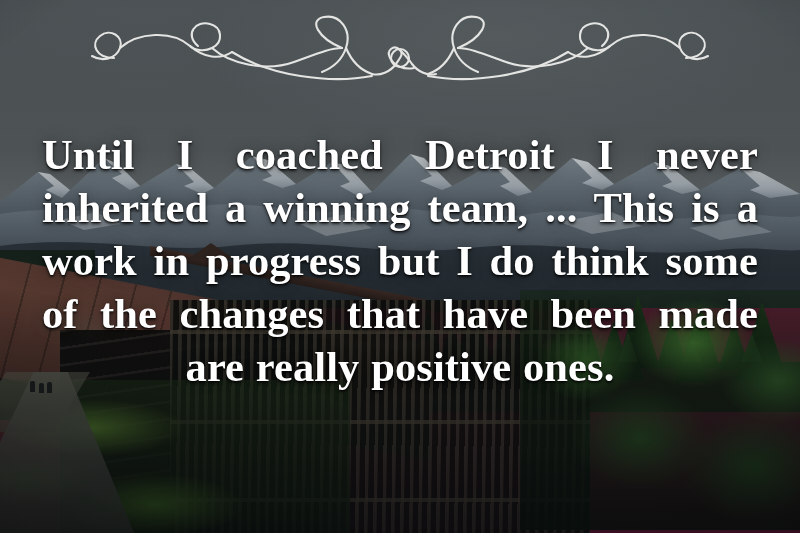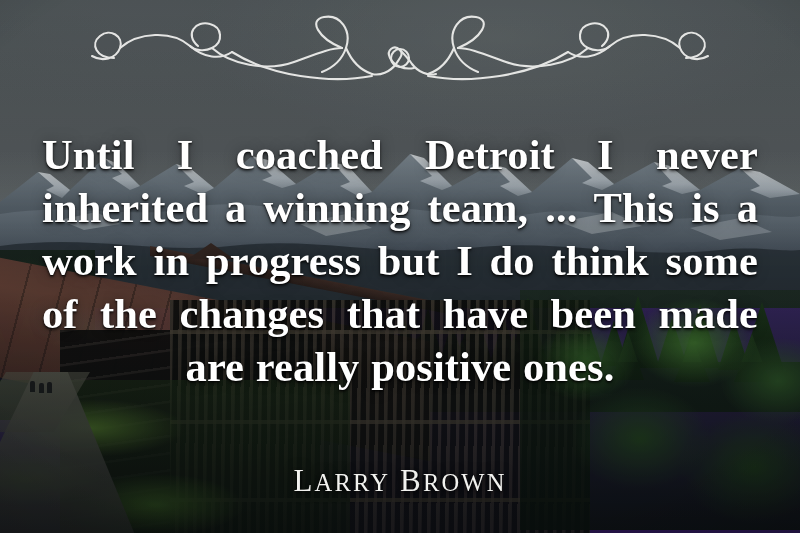--- a/index.html
+++ b/index.html
@@ -7,21 +7,21 @@
     width:800px; height:533px;
     background:#000;
     font-family:"Liberation Serif", serif;
     overflow:hidden;
   }
 
   #card {
     position:relative;
     width:800px; height:533px;
     overflow:hidden;
-    background:#6d28d9;
+    background:#be185d;
   }
 
   
   .bg { position:absolute; inset:0; }
 
   
   .sky {
     position:absolute; left:0; top:0; width:800px; height:240px;
     background:
       radial-gradient(ellipse 420px 150px at 62% 15%, rgba(120,126,128,.38), rgba(120,126,128,0) 72%),
@@ -372,20 +372,16 @@
         <path d="M606,44 C624,44 630,30 620,22 C610,14 596,22 600,34 C604,45 618,48 628,42"></path>
         <path d="M600,34 C582,18 548,16 530,32 C516,44 500,46 488,38"></path>
 
         <path d="M152,38 C190,62 250,70 292,62"></path>
         <path d="M488,38 C450,62 390,70 348,62"></path>
       </g>
     </svg>
 
     <div class="quote">Until I coached Detroit I never inherited a winning team, ... This is a work in progress but I do think some of the changes that have been made are really positive ones.</div>
 
-    <div class="author">
-      <span class="cap">L</span><span class="small">ARRY</span>
-      <span class="cap">B</span><span class="small">ROWN</span>
-    </div>
 
 
   </div>
 </div>
 
 </body></html>

